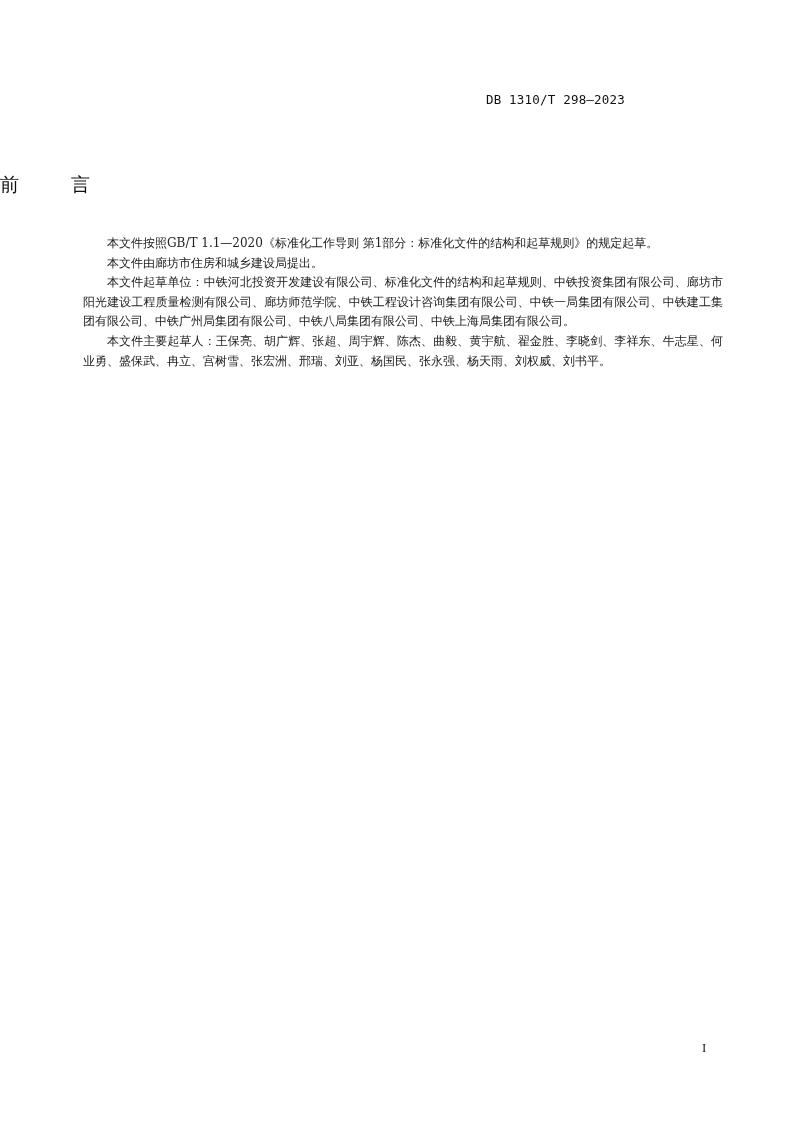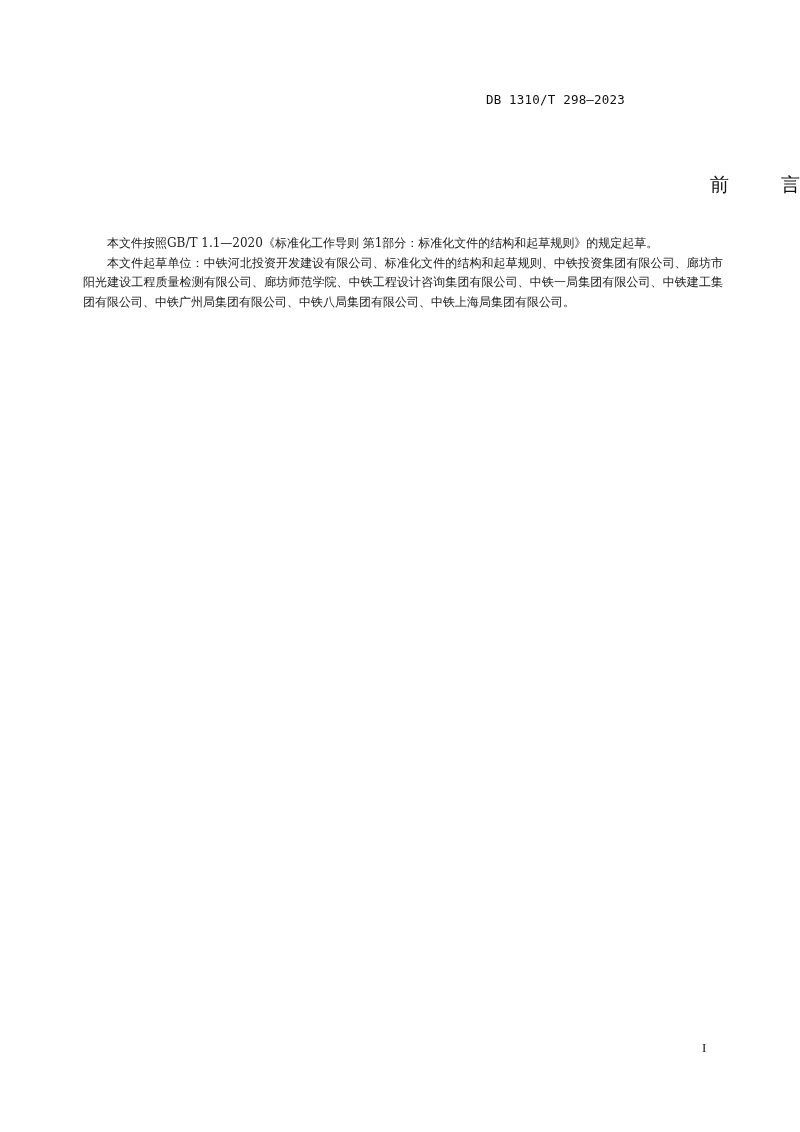--- a/index.html
+++ b/index.html
@@ -5,21 +5,21 @@
   html, body { margin: 0; padding: 0; background: #ffffff; }
   body { width: 800px; height: 1132px; position: relative; overflow: hidden; }
   .page { position: absolute; left: 0; top: 0; width: 700px; height: 1132px; background: #fff; }
   .std-code {
     position: absolute; right: 75px; top: 92px;
     font-family: "DejaVu Sans Mono", "Liberation Mono", monospace;
     font-size: 12.5px; color: #111; letter-spacing: 0.2px;
   }
   .title {
     position: absolute; left: 0; width: 800px; top: 172px;
-    text-align: right;
+    text-align: left;
     font-family: "DejaVu Sans", "Liberation Sans", sans-serif;
     font-size: 19px; color: #111; word-spacing: 0;
   }
   .title span { display: inline-block; }
   .title .gap { width: 52px; }
   .body {
     position: absolute; left: 83px; top: 234px; width: 640px;
     font-family: "DejaVu Serif", "Liberation Serif", serif;
     font-size: 12px; line-height: 19.6px; color: #222;
     text-align: justify;
@@ -36,17 +36,19 @@
 
 <div class="page">
   <div class="std-code">DB 1310/T 298—2023</div>
 
   <div class="title">
     <span>前</span><span class="gap"></span><span>言</span>
   </div>
 
   <div class="body">
     <p>本文件按照GB/T 1.1—2020《标准化工作导则  第1部分：标准化文件的结构和起草规则》的规定起草。</p>
+    <p>本文件由廊坊市住房和城乡建设局提出。</p>
     <p>本文件起草单位：中铁河北投资开发建设有限公司、标准化文件的结构和起草规则、中铁投资集团有限公司、廊坊市阳光建设工程质量检测有限公司、廊坊师范学院、中铁工程设计咨询集团有限公司、中铁一局集团有限公司、中铁建工集团有限公司、中铁广州局集团有限公司、中铁八局集团有限公司、中铁上海局集团有限公司。</p>
+    <p>本文件主要起草人：王保亮、胡广辉、张超、周宇辉、陈杰、曲毅、黄宇航、翟金胜、李晓剑、李祥东、牛志星、何业勇、盛保武、冉立、宫树雪、张宏洲、邢瑞、刘亚、杨国民、张永强、杨天雨、刘权威、刘书平。</p>
   </div>
 
   <div class="page-num">I</div>
 </div>
 
 </body></html>

